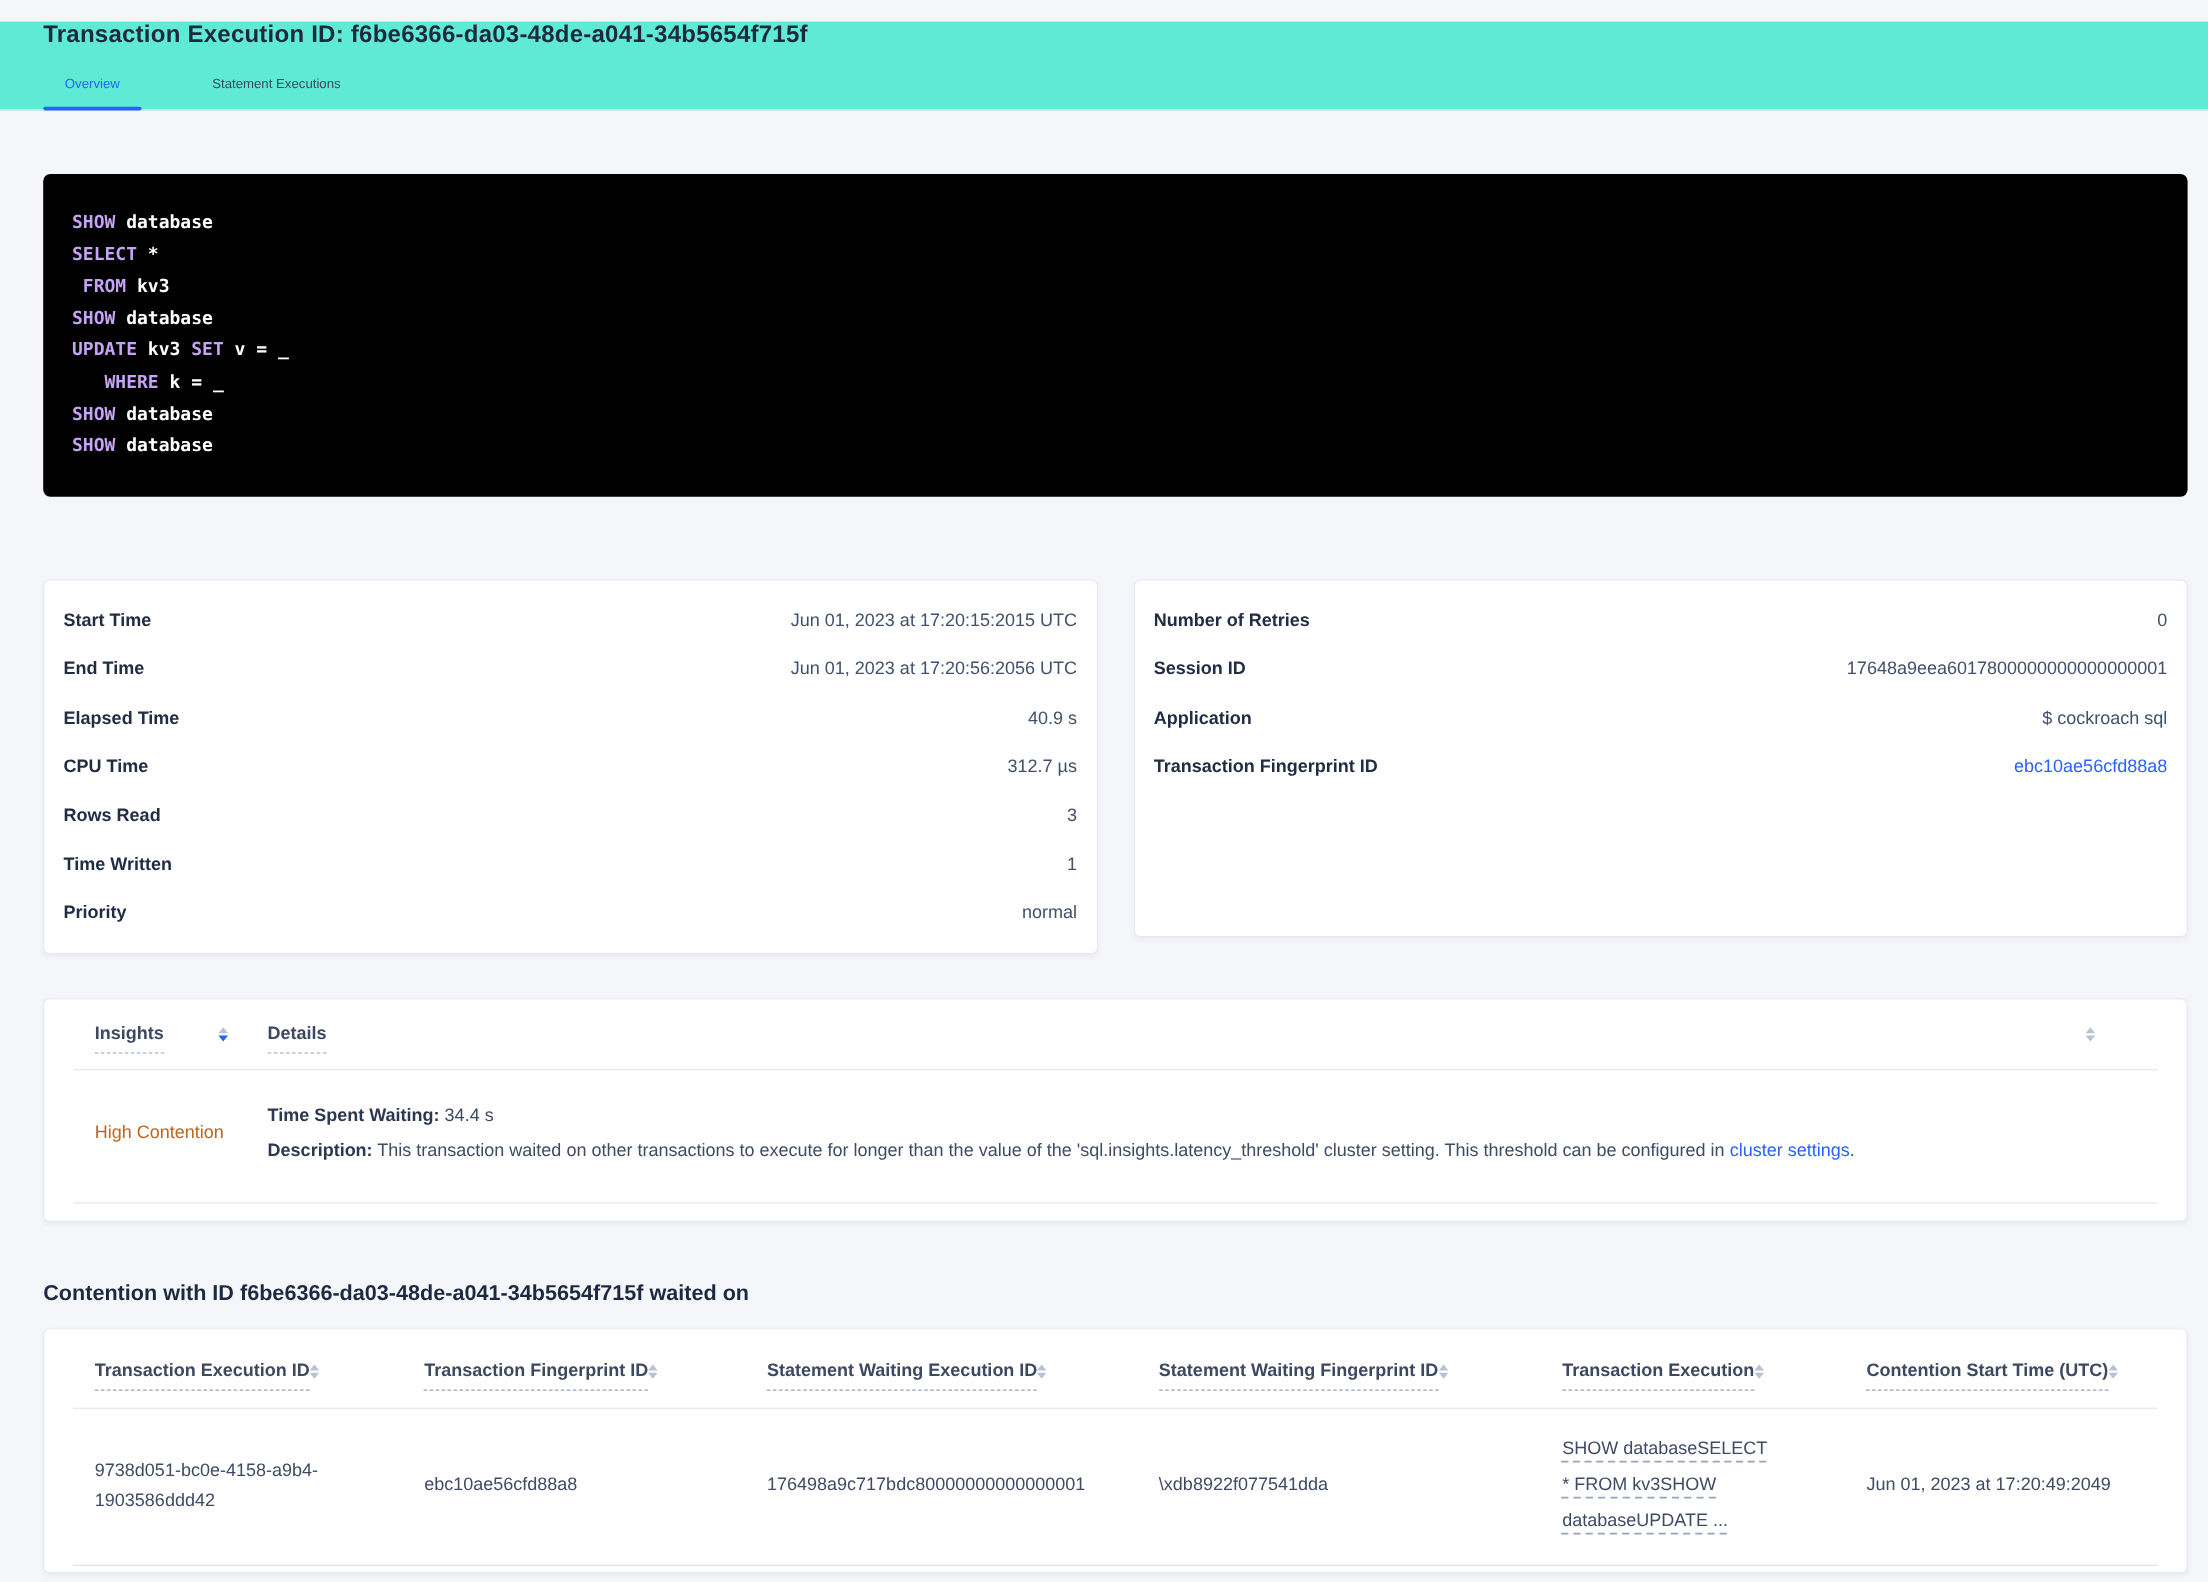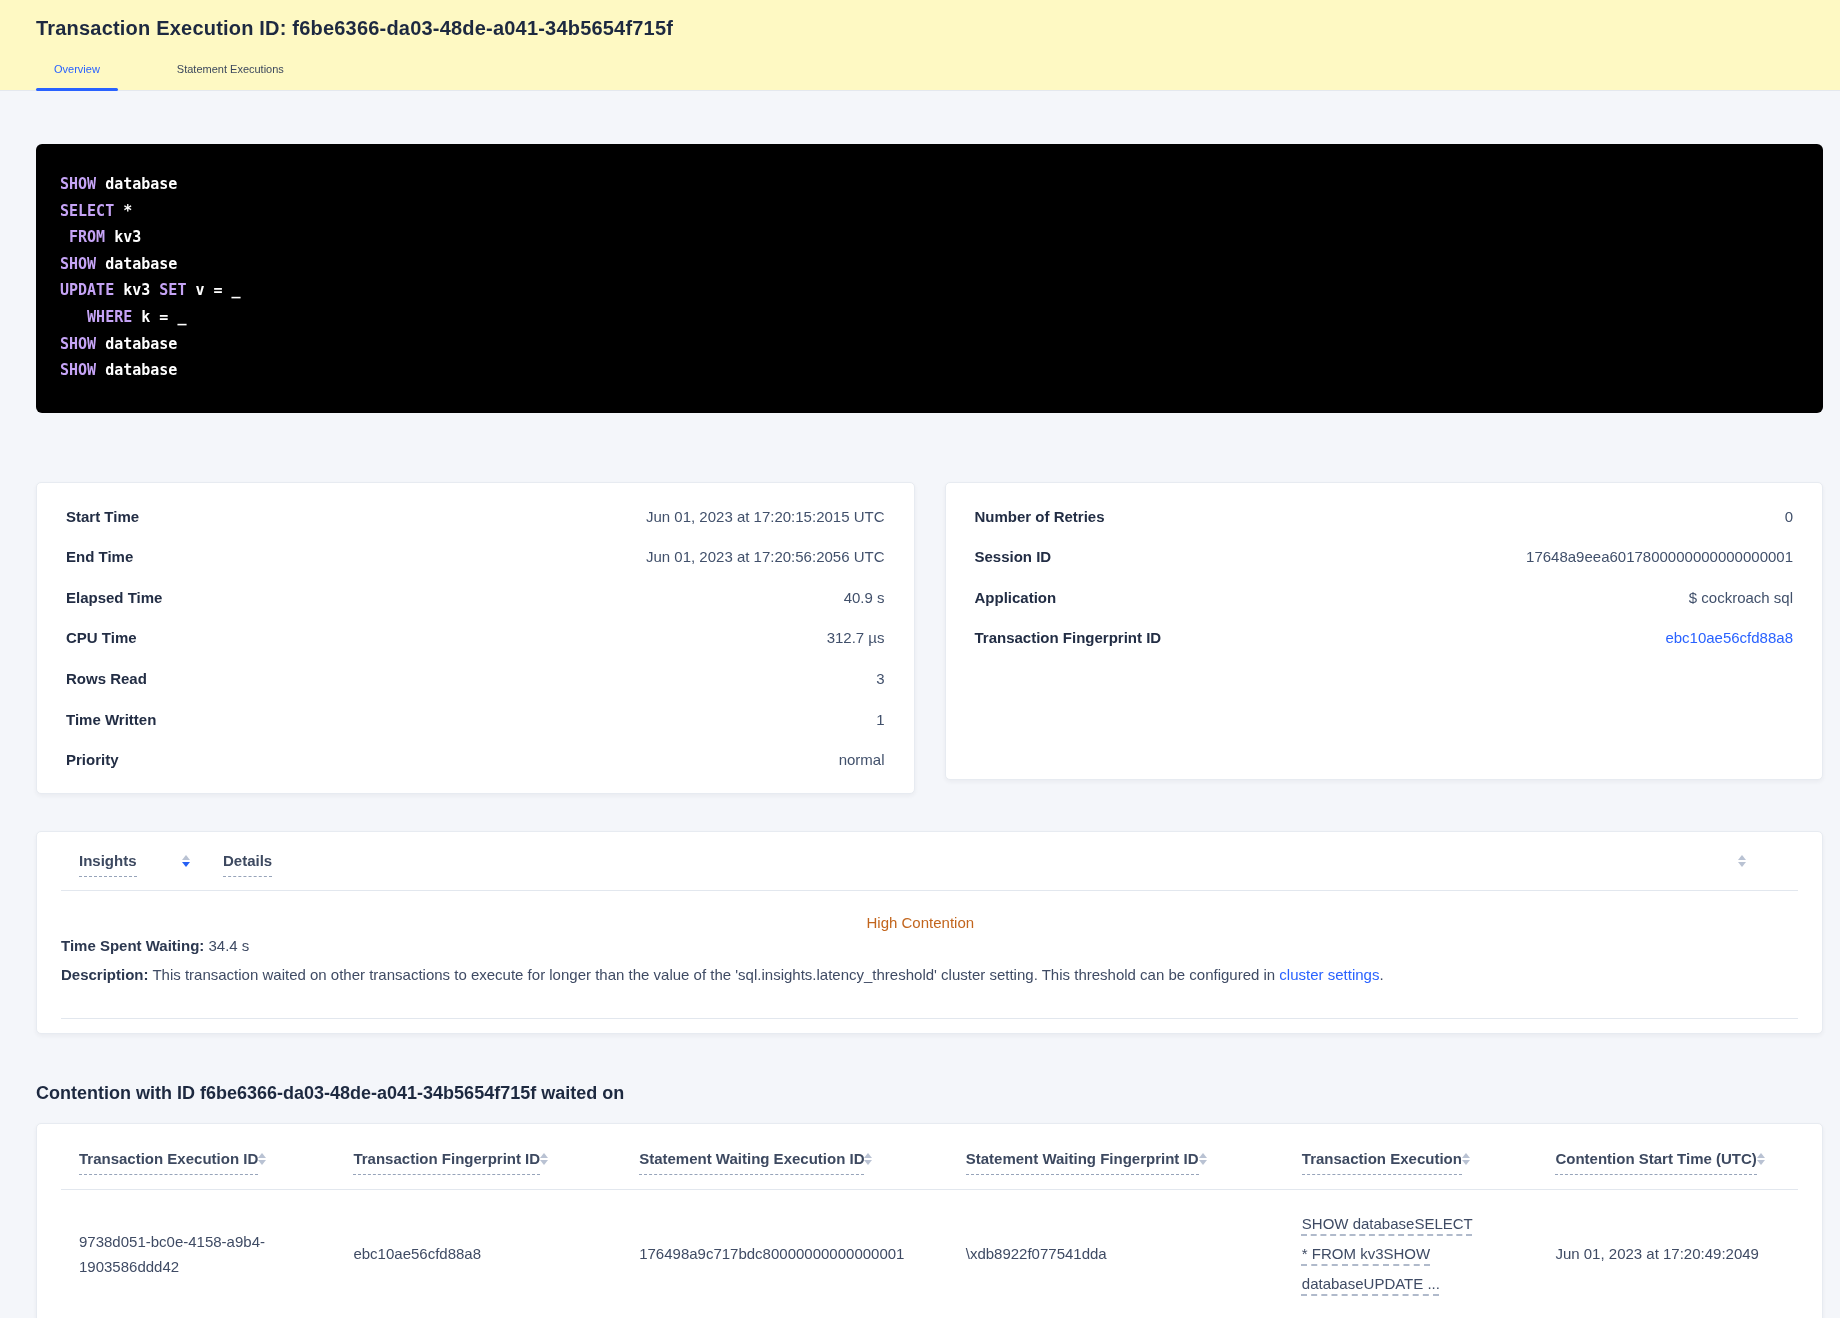--- a/index.html
+++ b/index.html
@@ -3,58 +3,58 @@
 <meta charset="utf-8">
 <style>
   * { box-sizing: border-box; margin: 0; padding: 0; }
   html,body { width:1840px; height:1318px; overflow:hidden; }
   body {
     background:#f4f6fa;
     font-family:"Liberation Sans", sans-serif;
     color:#3f4b64;
   }
   
-  .topbar { background:#fef9c3; padding:17px 36px 0; border-bottom:1px solid #e4e8ee; }
+  .topbar { background:#5eead4; padding:0 36px 0; border-bottom:1px solid #e4e8ee;margin-top:18px; }
   .page-title { font-size:20px; font-weight:700; color:#1d2940; letter-spacing:.2px; }
   .tabs { display:flex; gap:41px; margin-top:23px; }
   .tab { position:relative; font-size:11px; color:#3c485c; padding:0 18px 15px; cursor:pointer; }
   .tab.active { color:#2962ff; }
   .tab.active::after { content:""; position:absolute; left:0; right:0; bottom:-1px; height:3px; background:#2962ff; border-radius:2px; }
   
   .content { padding:0 17px 0 36px; }
   
   .sql-box { margin-top:53px; background:#000000; border-radius:6px; padding:27px 24px 29px;
     font-family:"DejaVu Sans Mono","Liberation Mono",monospace; font-size:15px; font-weight:700;
     line-height:26.6px; color:#fff; }
   .sql-line { white-space:pre; }
   .kw { color:#c5a3f5; }
   .pl { color:#ffffff; }
   
   .card { background:#fff; border:1px solid #e7ebf1; border-radius:5px; box-shadow:0 2px 4px rgba(30,40,60,.05); }
   .cards { display:flex; gap:30px; margin-top:69px; align-items:flex-start; }
   .summary-card { flex:1; padding:13px 0; }
   .summary-card.right { min-height:298px; }
-  .srow { display:flex; justify-content:space-between; align-items:center; height:40.6px; padding:0 29px; }
+  .srow { display:flex; justify-content:space-between; align-items:center; height:40.6px; padding:0 16px; }
   .slabel { font-size:15px; font-weight:700; color:#222d44; }
   .svalue { font-size:15px; color:#41506b; }
   .svalue.link { color:#2962ff; cursor:pointer; }
   
   .insights-card { margin-top:37px; padding:0 24px 14px; }
   .ihead { display:flex; align-items:flex-start; padding:20px 0 13px; border-bottom:1px solid #e2e7ee; }
   .hcell { display:flex; justify-content:space-between; align-items:flex-start; }
   .hcell.cell1 { width:162px; padding:0 33px 0 18px; }
   .hcell.cell2 { flex:1; }
   .hlabel { font-size:15px; font-weight:700; color:#3d4960; border-bottom:1px dashed #97a4ba; padding-bottom:7px; cursor:pointer; }
   .sort { display:inline-flex; flex-direction:column; gap:2px; align-items:center; cursor:pointer; padding-top:3px; }
   .tri { width:0; height:0; border-left:4.5px solid transparent; border-right:4.5px solid transparent; }
   .tri.up { border-bottom:5.5px solid #b9c2d3; }
   .tri.down { border-top:5.5px solid #b9c2d3; }
   .sort.active .tri.down { border-top-color:#2660f4; }
   .sort.far-right { margin-left:auto; margin-right:52px; }
-  .irow { display:flex; padding:23px 0 29px; border-bottom:1px solid #e2e7ee;flex-direction:column; }
+  .irow { display:flex; padding:23px 0 29px; border-bottom:1px solid #e2e7ee; }
   .insight-name { width:162px; padding-left:18px; font-size:15px; color:#c2651d; align-self:center; }
   .idetails { flex:1; font-size:15px; color:#3f4b64; line-height:29px; }
   .idetails b { color:#2c3850; font-weight:700; }
   a.blue { color:#2962ff; text-decoration:none; cursor:pointer; }
   
   .waited-heading { margin-top:49px; font-size:18px; font-weight:700; color:#1d2940; }
   .wtable-card { margin-top:19px; padding:0 24px; height:204px; overflow:hidden; }
   .whead { display:flex; align-items:flex-start; padding:26px 0 14px; border-bottom:1px solid #e2e7ee; }
   .th { display:flex; justify-content:flex-start; align-items:flex-start; padding-left:18px; padding-right:33px; }
   .c1 { width:15.8%; } .c2 { width:16.45%; } .c3 { width:18.8%; }

